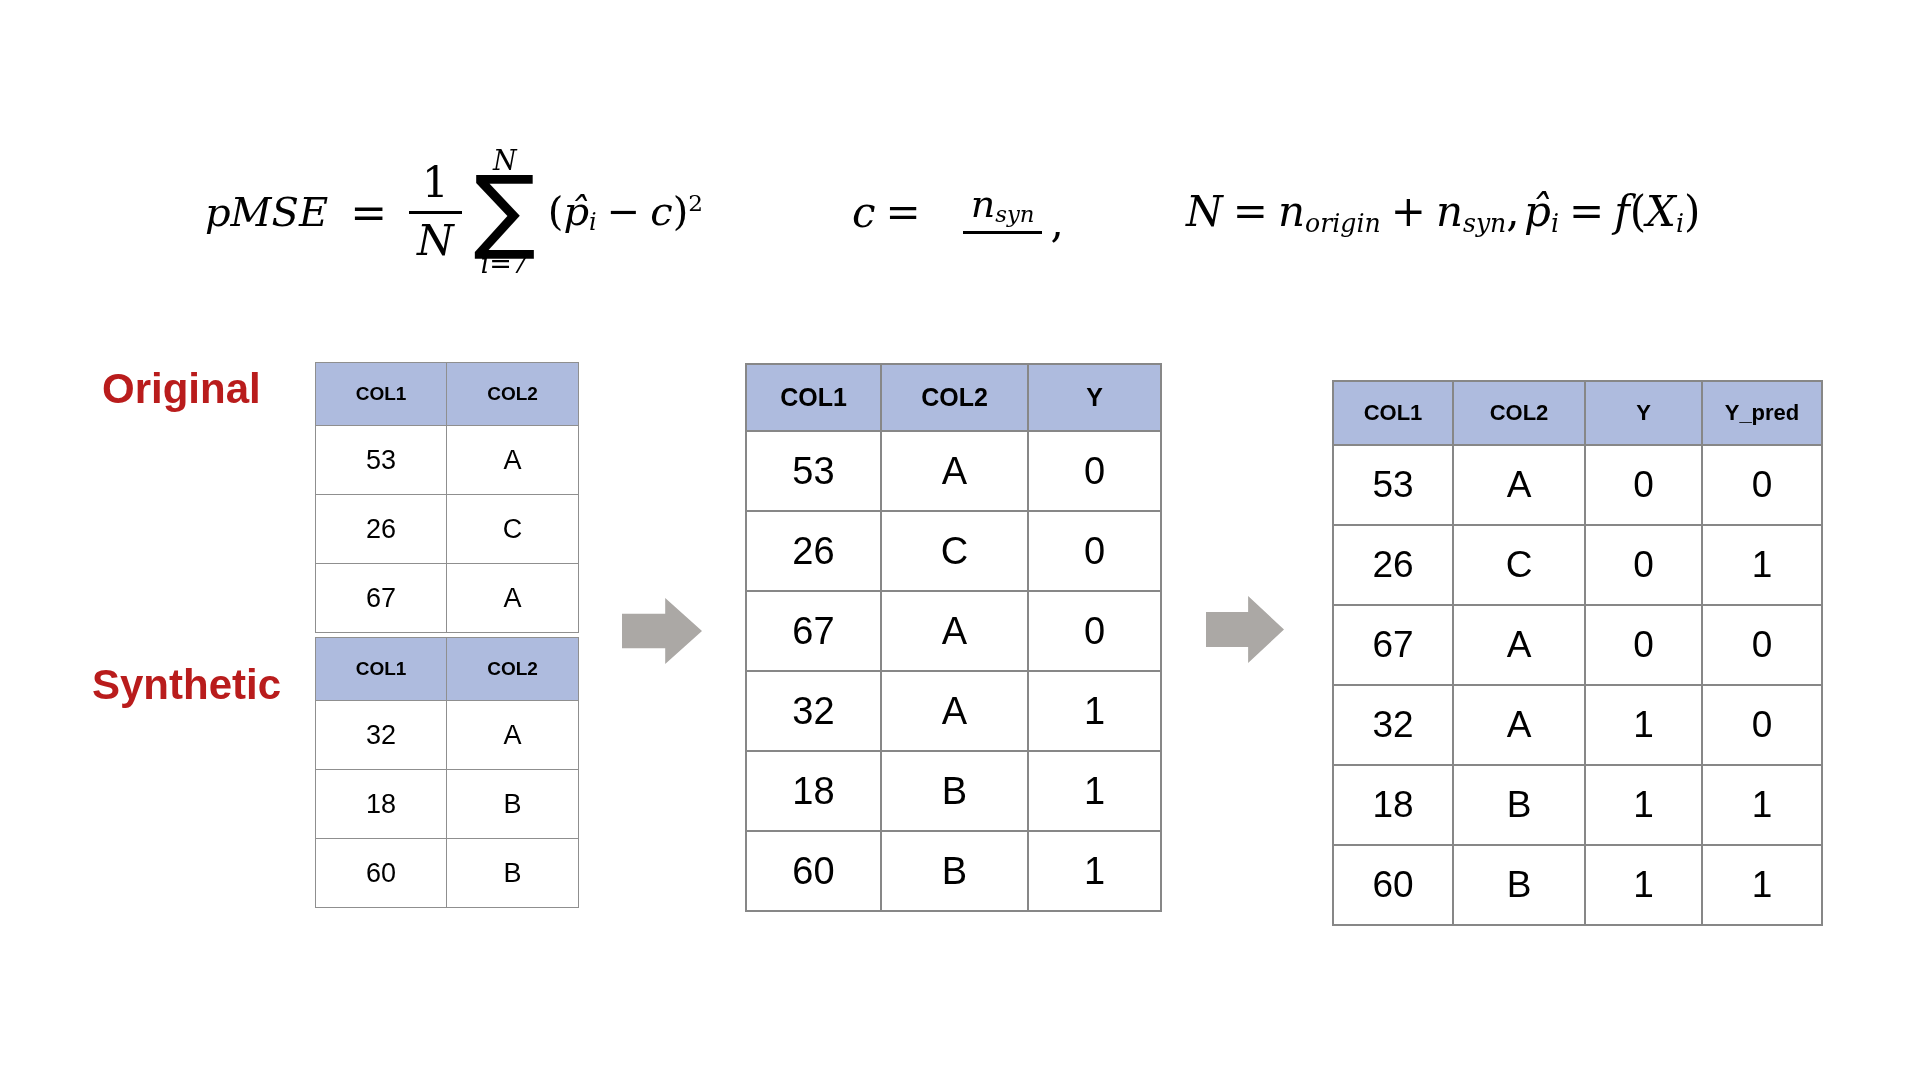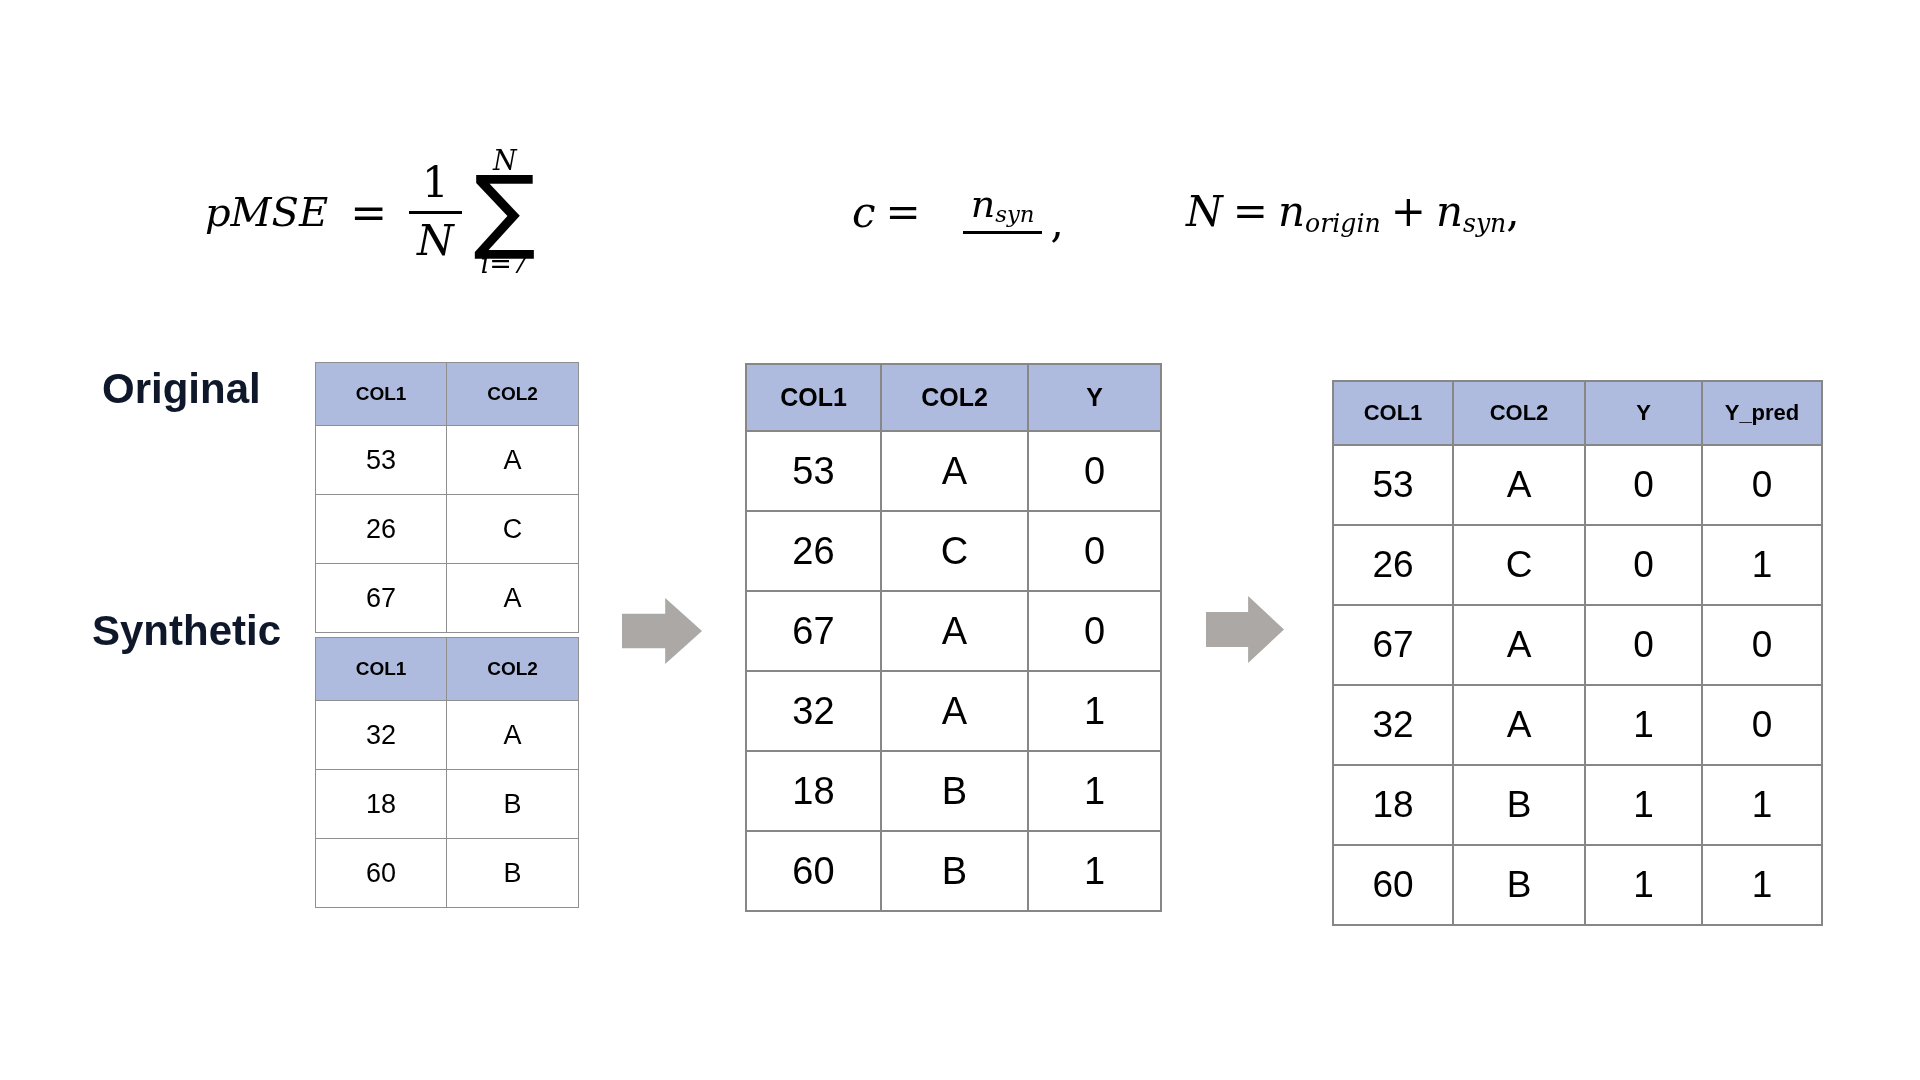--- a/index.html
+++ b/index.html
@@ -25,21 +25,21 @@
   .frac { display:inline-flex; flex-direction:column; align-items:center; }
   .frac .rule { align-self:stretch; height:0; border-top:3px solid #000; margin:5px 0; }
   .frac .num, .frac .den { padding:0 8px; line-height:1.05; text-align:center; }
   .sumstack { display:inline-flex; flex-direction:column; align-items:center; line-height:1; }
   .sumstack .limit { font-size:27px; }
   .sigma { font-size:92px; line-height:0.82; font-style:normal;
            font-family:"DejaVu Sans", sans-serif; margin:-2px 0 2px; }
   .comma-low { position:relative; top:10px; margin-left:-4px; }
 
   
-  .side-label { position:absolute; font-weight:bold; font-size:42px; color:#0f172a; }
+  .side-label { position:absolute; font-weight:bold; font-size:42px; color:#b91c1c; }
 
   
   table.tbl { position:absolute; border-collapse:collapse; table-layout:fixed; background:#fff; }
   .tbl th { background:#aebbde; font-weight:bold; text-align:center; vertical-align:middle; }
   .tbl td { background:#ffffff; text-align:center; vertical-align:middle; }
   .th-light { font-weight:normal; }
 
   .tbl-left th, .tbl-left td { border:1px solid #8f8f8f; }
   .tbl-left th { height:60px; font-size:19px; }
   .tbl-left td { height:66px; font-size:27px; }
@@ -69,20 +69,23 @@
     <span class="frac" style="font-size:42px;">
       <span class="num up">1</span>
       <span class="rule"></span>
       <span class="den it">N</span>
     </span>
     <span class="sumstack">
       <span class="limit it">N</span>
       <span class="sigma">∑</span>
       <span class="limit it">i=7</span>
     </span>
+    <span class="run sz48">
+      <span class="up">(</span><span class="it">p̂</span><span class="subtok it">i</span><span class="up mx">−</span><span class="it">c</span><span class="up">)</span><span class="suptok up">2</span>
+    </span>
   </div>
 
   <div class="math" style="left:852px; top:132px; height:160px;">
     <span class="run sz42">
       <span class="it">c</span><span class="up mx">=</span>
     </span>
     <span class="frac" style="font-size:38px;margin-left:20px;">
       <span class="num run">
         <span class="it">n</span><span class="subtok it">syn</span>
       </span>
@@ -90,23 +93,28 @@
     </span>
     <span class="run sz42 up comma-low">,</span>
   </div>
 
   <div class="math" style="left:1186px; top:132px; height:160px;text-align:right;">
     <span class="run sz42">
       <span class="it">N</span><span class="up mx">=</span><span class="it">n</span><span class="subtok it">origin</span><span class="up mx">+</span><span class="it">n</span><span class="subtok it">syn</span><span class="up">,</span>
     </span>
   </div>
 
+  <div class="math" style="left:1524px; top:132px; height:160px;">
+    <span class="run sz42">
+      <span class="it">p̂</span><span class="subtok it">i</span><span class="up mx">=</span><span class="it">f</span><span class="up">(</span><span class="it">X</span><span class="subtok it">i</span><span class="up">)</span>
+    </span>
+  </div>
 
   <div class="side-label" style="left:102px; top:365px;">Original</div>
-  <div class="side-label" style="left:92px; top:607px;">Synthetic</div>
+  <div class="side-label" style="left:92px; top:661px;">Synthetic</div>
 
   <table class="tbl tbl-left" style="left:315px; top:362px; width:263px;">
     <colgroup>
         <col style="width:131px">
         <col style="width:132px">
       </colgroup>
     <thead>
       <tr>
         <th>COL1</th>
         <th>COL2</th>

